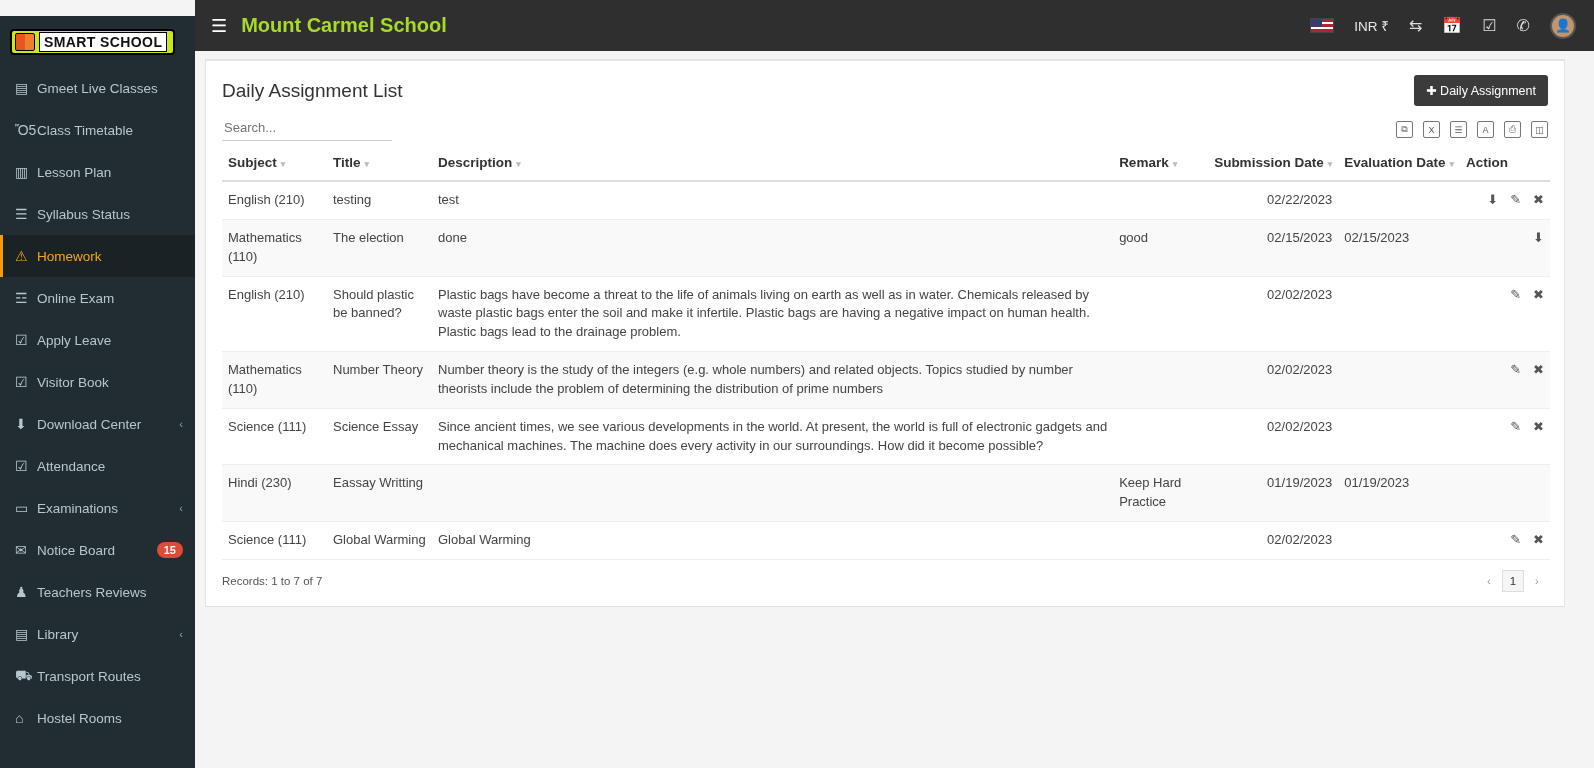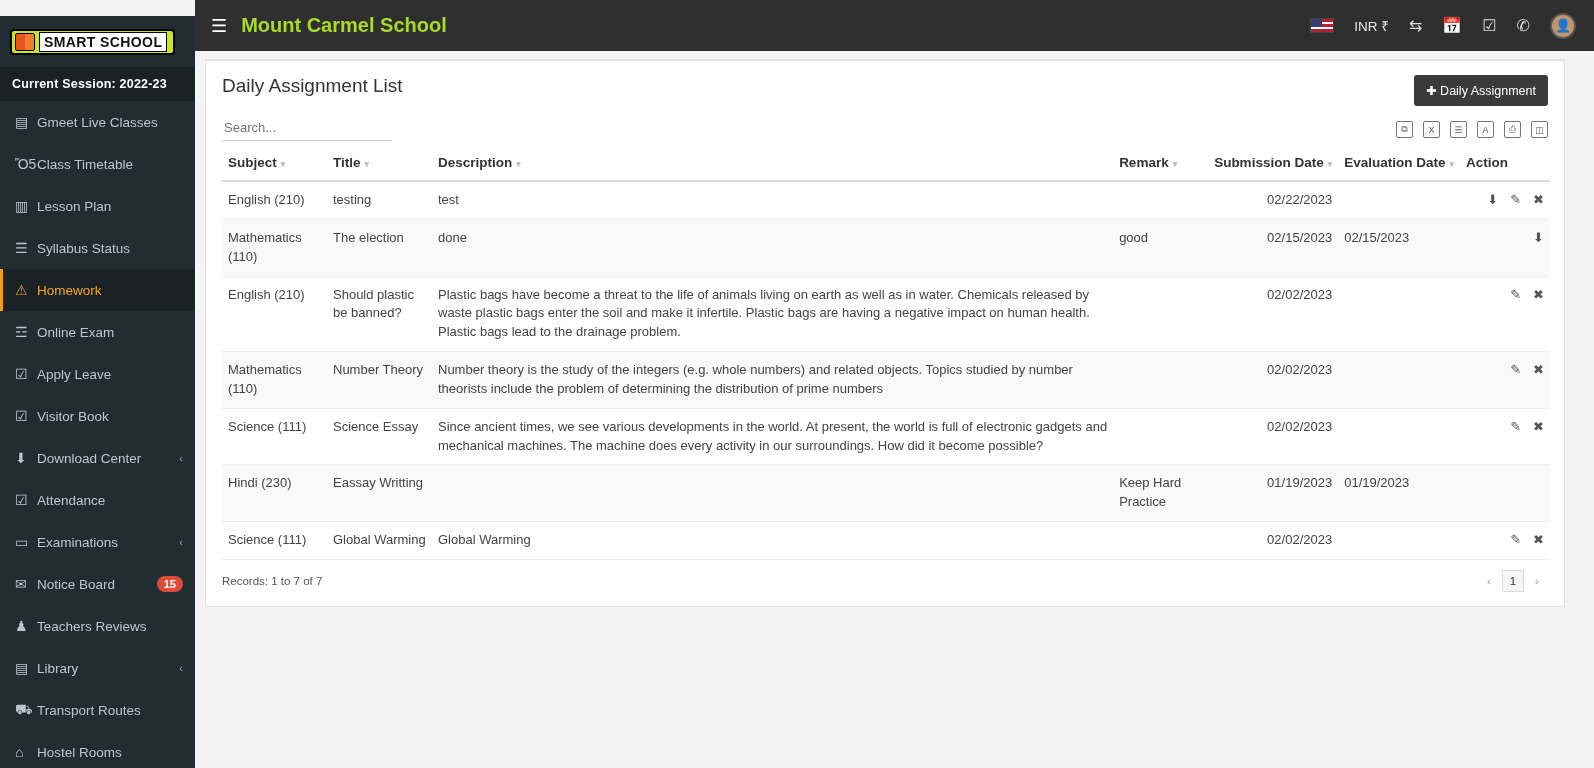--- a/index.html
+++ b/index.html
@@ -145,21 +145,21 @@
     padding: 8px 10px;
   }
   .panel {
     background: #fff;
     border: 1px solid #e3e3e3;
     border-top: 2px solid #e3e3e3;
     width: 1360px;
     min-height: 508px;
   }
   .panel-head {
-    display: flex; align-items: flex-start;
+    display: flex; align-items: center;
     padding: 14px 16px 8px 16px;
     gap: 12px;
   }
   .panel-title {
     font-size: 19px; color: #333; font-weight: normal;
   }
   .btn-primary {
     margin-left: auto;
     background: #3b3b3b;
     color: #fff;
@@ -263,21 +263,20 @@
 
 <div class="app">
 
   <div class="sidebar">
     <div class="logo-box">
       <div class="logo">
         <div class="book"></div>
         <div class="logo-text">SMART SCHOOL</div>
       </div>
     </div>
-    <div class="session">Current Session: 2022-23</div>
     <div id="nav-list">
         <div class="nav-item">
           <span class="ico">▤</span>
           <span class="lbl">Gmeet Live Classes</span>
         </div>
         <div class="nav-item">
           <span class="ico">Ὄ5</span>
           <span class="lbl">Class Timetable</span>
         </div>
         <div class="nav-item">

